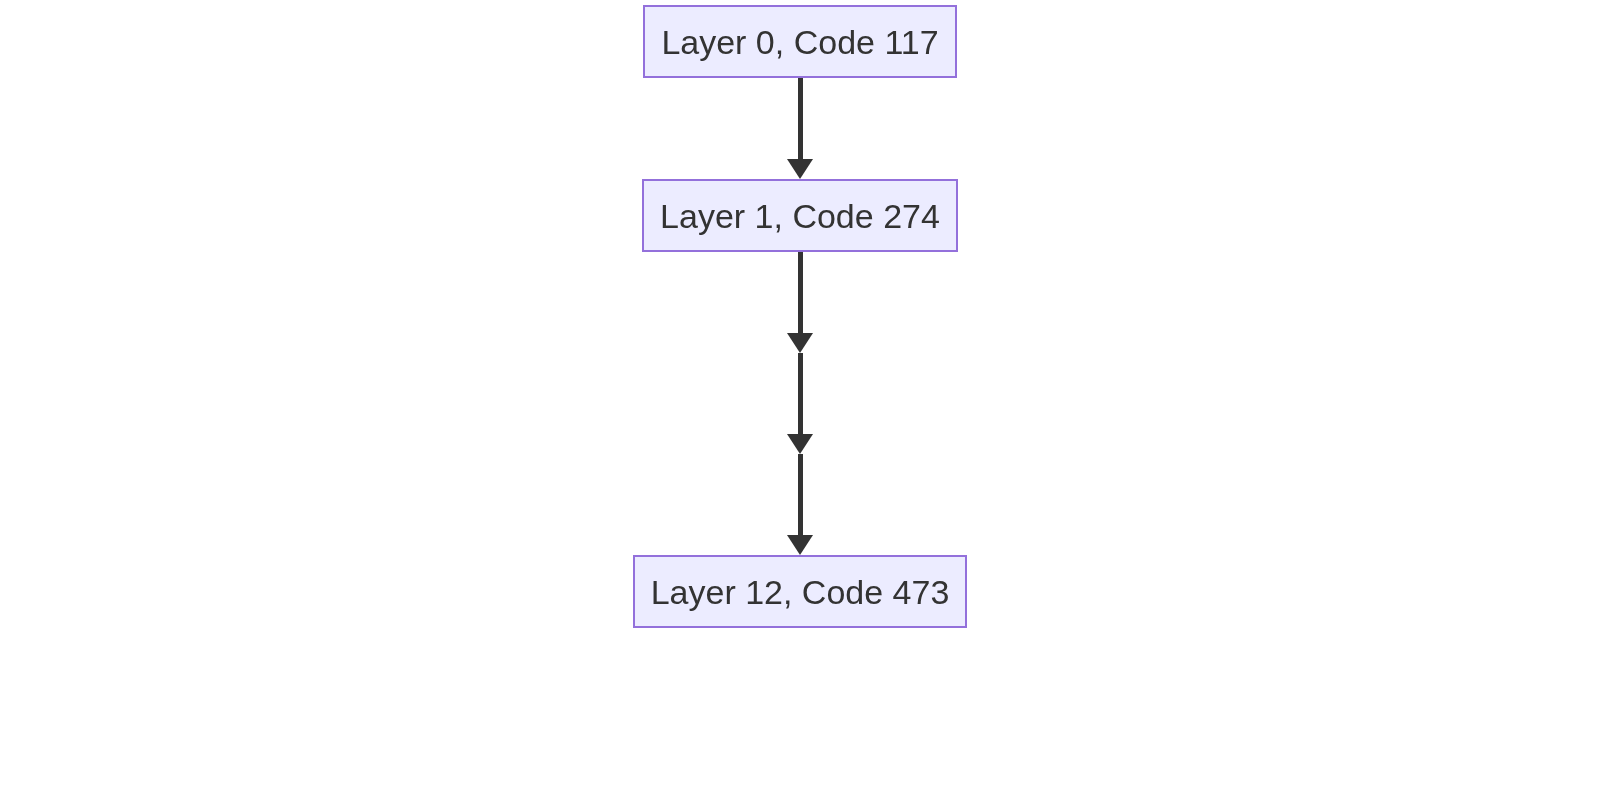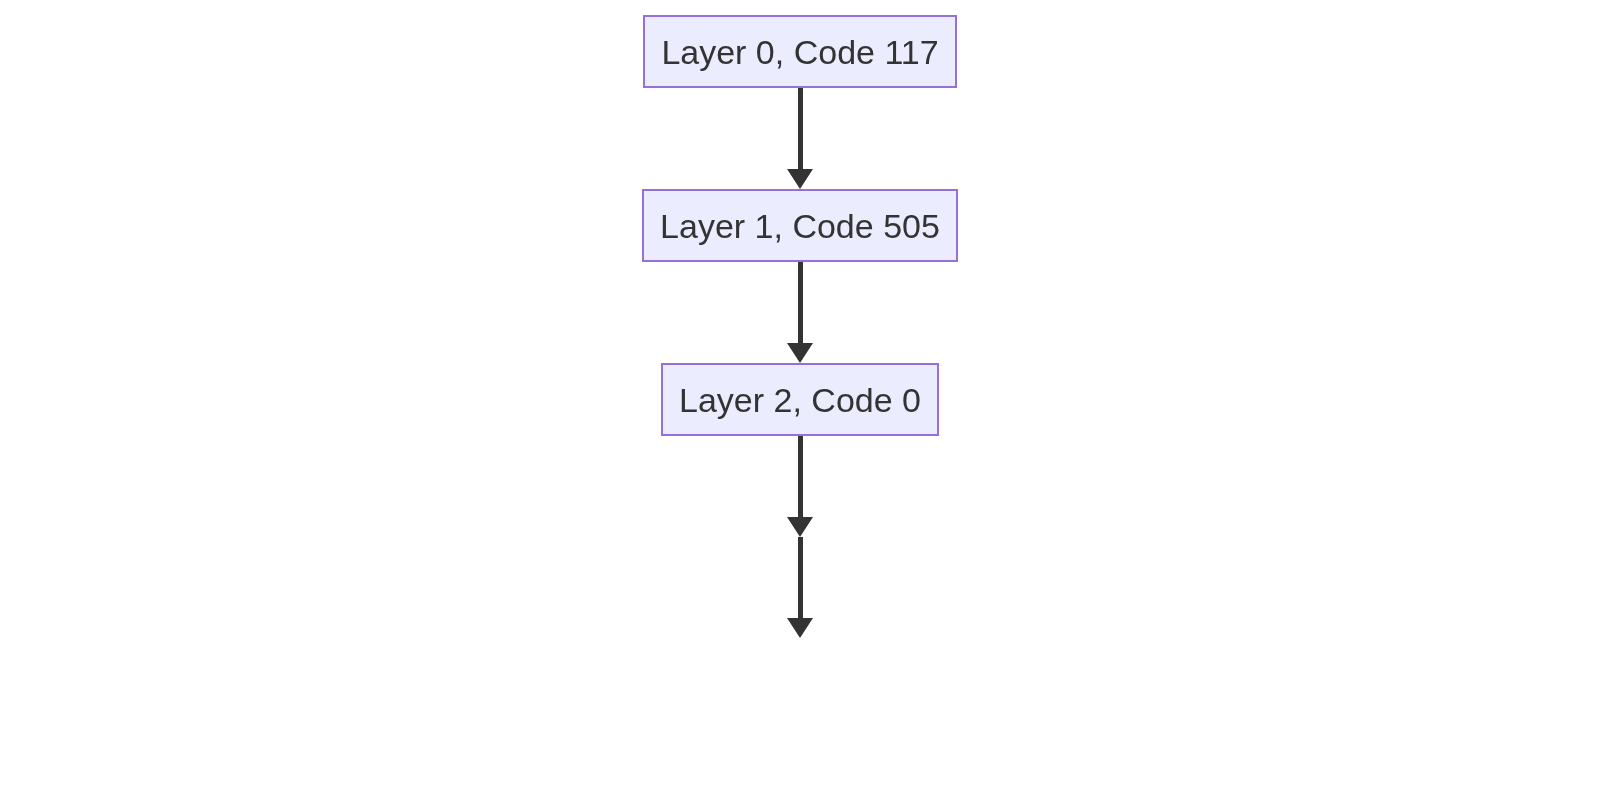--- a/index.html
+++ b/index.html
@@ -12,21 +12,21 @@
     height: 802px;
     overflow: hidden;
     font-family: "Liberation Sans", "DejaVu Sans", sans-serif;
   }
   .diagram {
     width: 1600px;
     height: 802px;
     display: flex;
     flex-direction: column;
     align-items: center;
-    padding-top: 15px;
+    padding-top: 5px;
     box-sizing: border-box;
   }
   .node {
     background: #ECECFF;
     border: 2px solid #9370DB;
     box-sizing: border-box;
     height: 73px;
     display: flex;
     align-items: center;
     justify-content: center;
@@ -69,37 +69,37 @@
   <div class="node">
     <span class="node-label">Layer 0, Code 117</span>
   </div>
 
   <div class="arrow">
     <div class="arrow-shaft"></div>
     <div class="arrow-head"></div>
   </div>
 
   <div class="node">
-    <span class="node-label">Layer 1, Code 505</span>
-  </div>
-
-  <div class="arrow">
-    <div class="arrow-shaft"></div>
-    <div class="arrow-head"></div>
-  </div>
-
-  <div class="node">
-    <span class="node-label">Layer 2, Code 0</span>
+    <span class="node-label">Layer 1, Code 274</span>
   </div>
 
   <div class="arrow">
     <div class="arrow-shaft"></div>
     <div class="arrow-head"></div>
   </div>
 
 
   <div class="arrow">
     <div class="arrow-shaft"></div>
     <div class="arrow-head"></div>
   </div>
 
 
+  <div class="arrow">
+    <div class="arrow-shaft"></div>
+    <div class="arrow-head"></div>
+  </div>
+
+  <div class="node">
+    <span class="node-label">Layer 12, Code 473</span>
+  </div>
+
 </div>
 
 </body></html>

